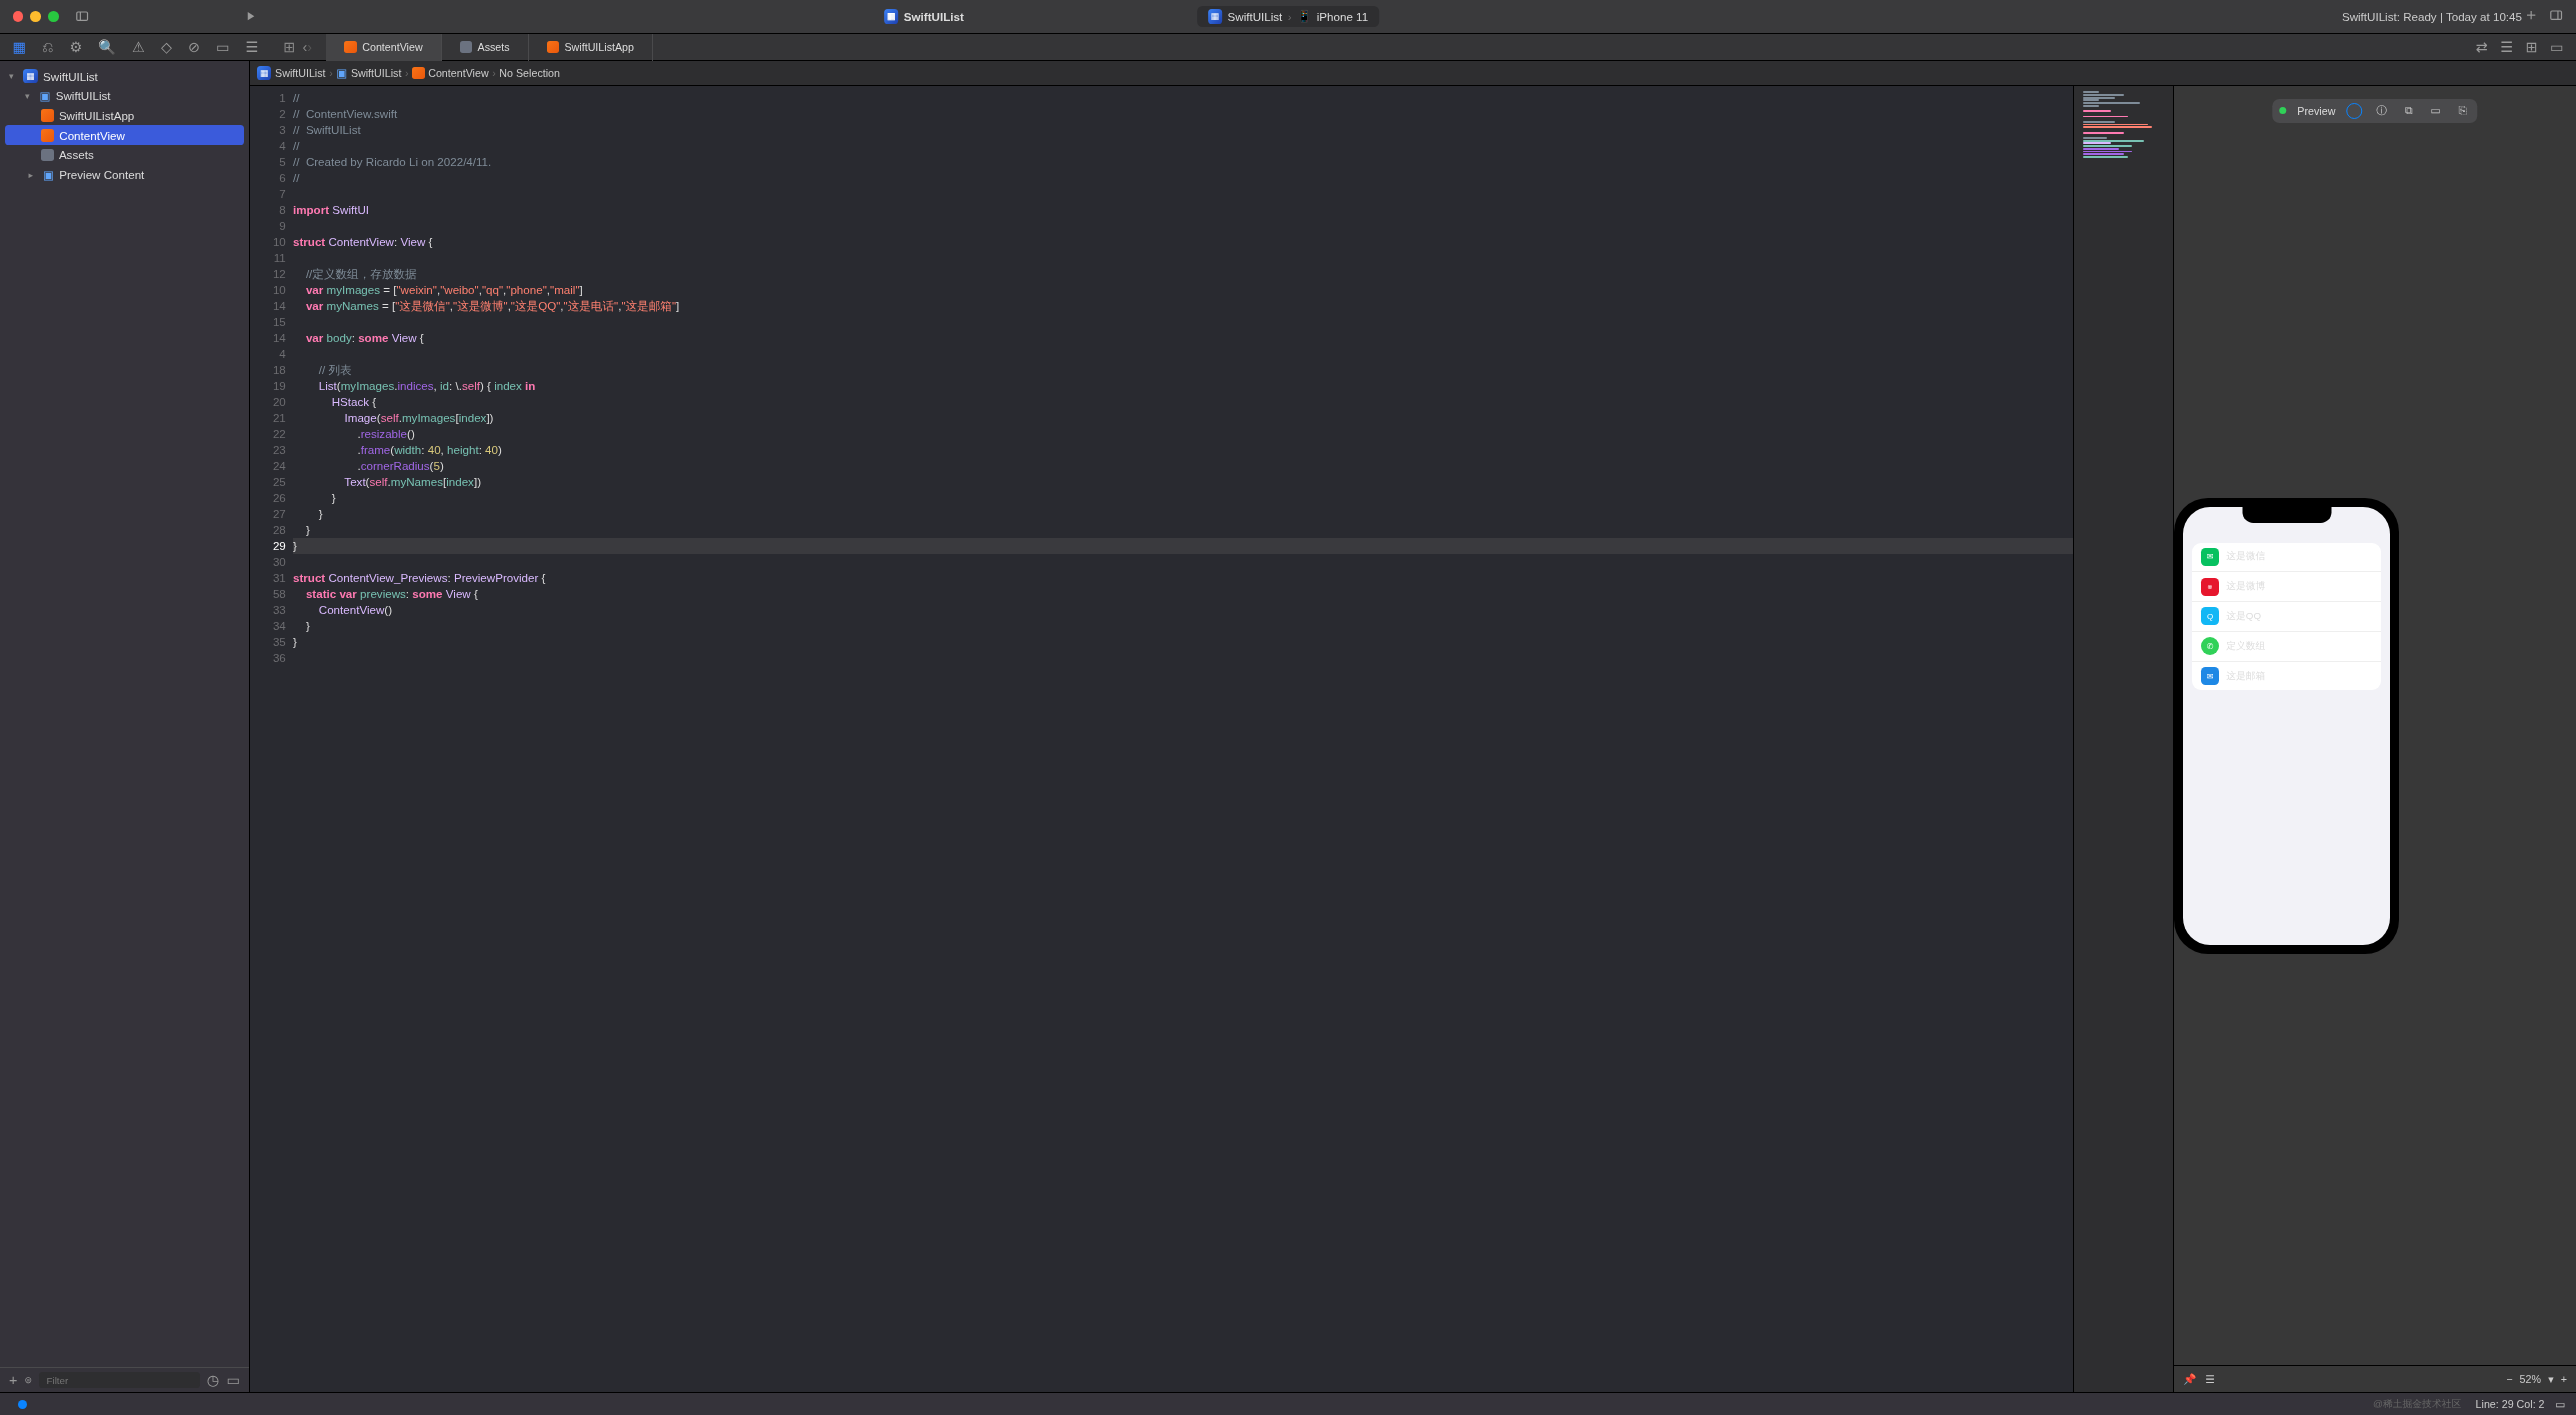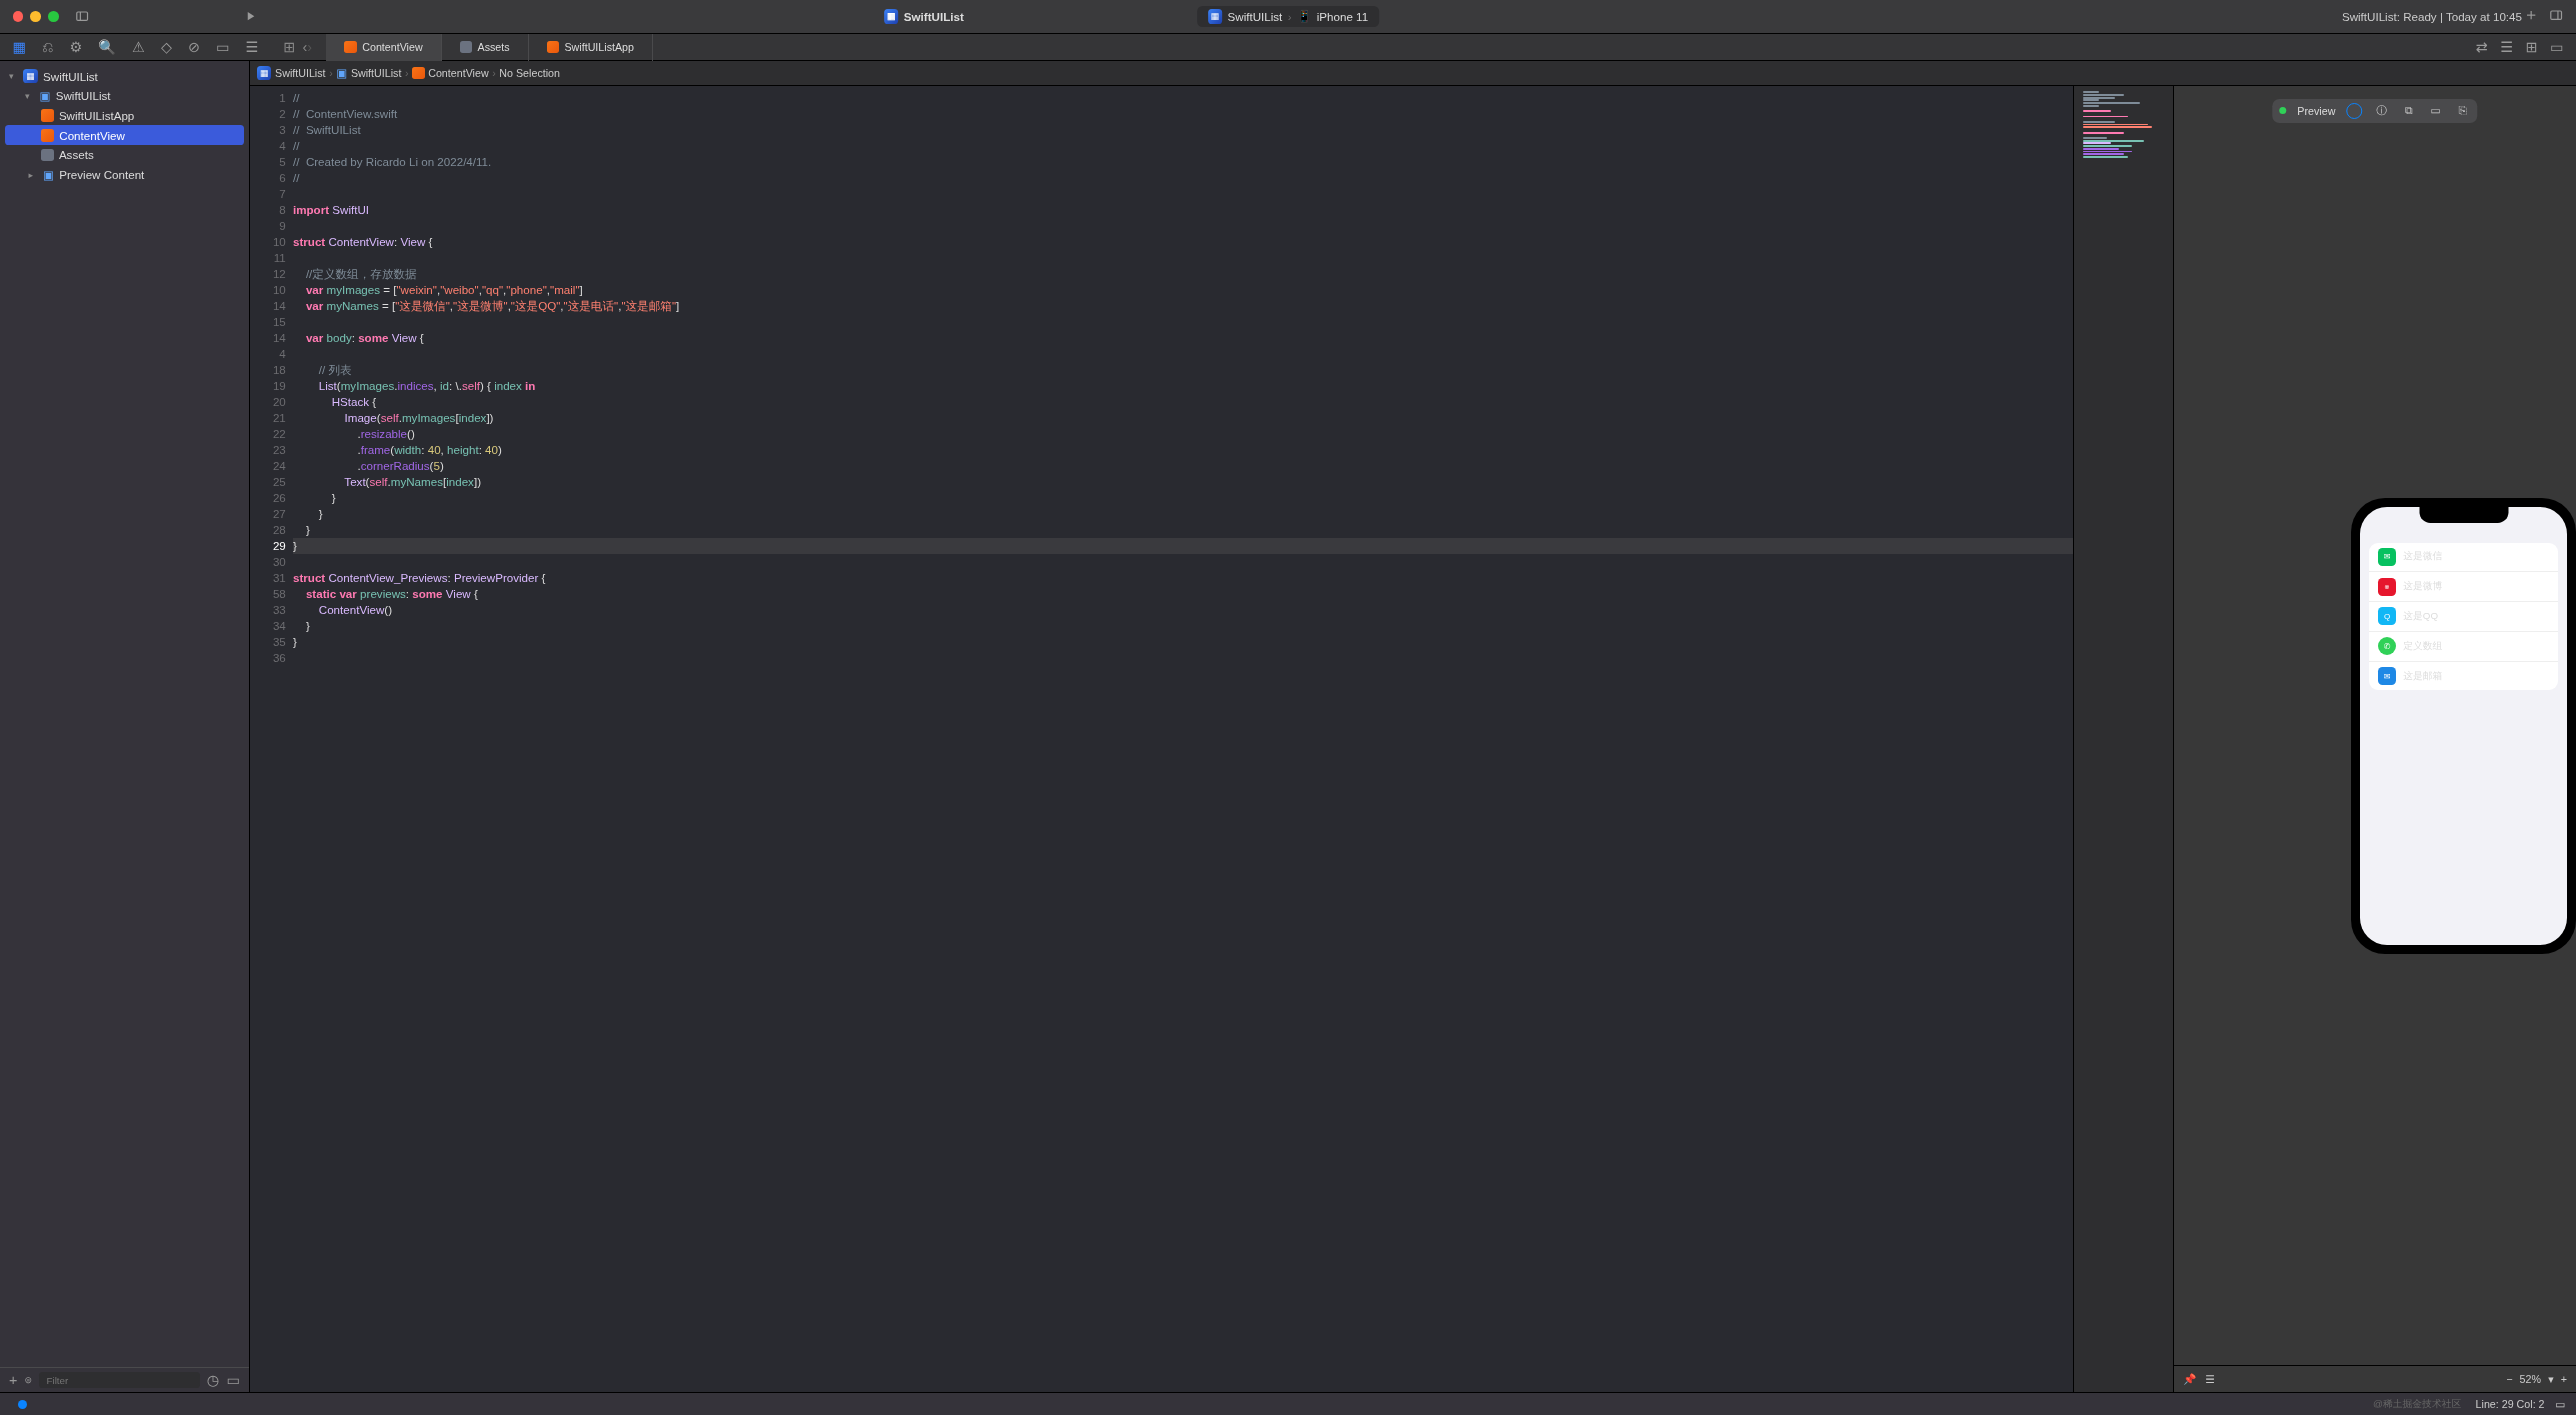--- a/index.html
+++ b/index.html
@@ -68,21 +68,21 @@
 .tok-num { color: #d9c97c; }
 .tok-self { color: #ff7ab2; }
 .tok-method { color: #a167e6; }
 
 .minimap { width: 100px; background: #2e2e30; border-left: 0.9px solid #000; position: relative; }
 .mini-block { position: absolute; left: 9px; right: 9px; }
 .mini-line { height: 1.8px; margin-bottom: 0.9px; border-radius: 0.9px; }
 
 
 .canvas-area { width: 403px; background: #383838; display: flex; flex-direction: column; border-left: 0.9px solid #000; }
-.canvas-content { flex: 1; display: flex; align-items: center; justify-content: flex-end; position: relative; }
+.canvas-content { flex: 1; display: flex; align-items: center; justify-content: flex-start; position: relative; }
 .preview-pill { position: absolute; top: 12.5px; left: 50%; transform: translateX(-50%); background: #4a4a4c; border-radius: 7.2px; padding: 3.6px 7.2px; display: flex; align-items: center; gap: 10.7px; font-size: 10.7px; }
 .live-dot { width: 7.2px; height: 7.2px; border-radius: 50%; background: #30d158; display: inline-block; }
 .pill-btn { color: #ccc; padding: 1.8px 3.6px; }
 .pill-btn.blue { width: 16px; height: 16px; border-radius: 50%; border: 1.8px solid #0a84ff; display: inline-block; }
 
 .phone { width: 225px; height: 456px; background: #000; border-radius: 34px; padding: 9px; position: relative; }
 .phone-screen { width: 100%; height: 100%; background: #f2f2f7; border-radius: 27px; overflow: hidden; position: relative; }
 .notch { position: absolute; top: 0; left: 50%; transform: translateX(-50%); width: 89px; height: 16px; background: #000; border-radius: 0 0 10.7px 10.7px; z-index: 10; }
 .list-view { padding: 36px 9px 0; }
 .list-card { background: #fff; border-radius: 9px; overflow: hidden; }

